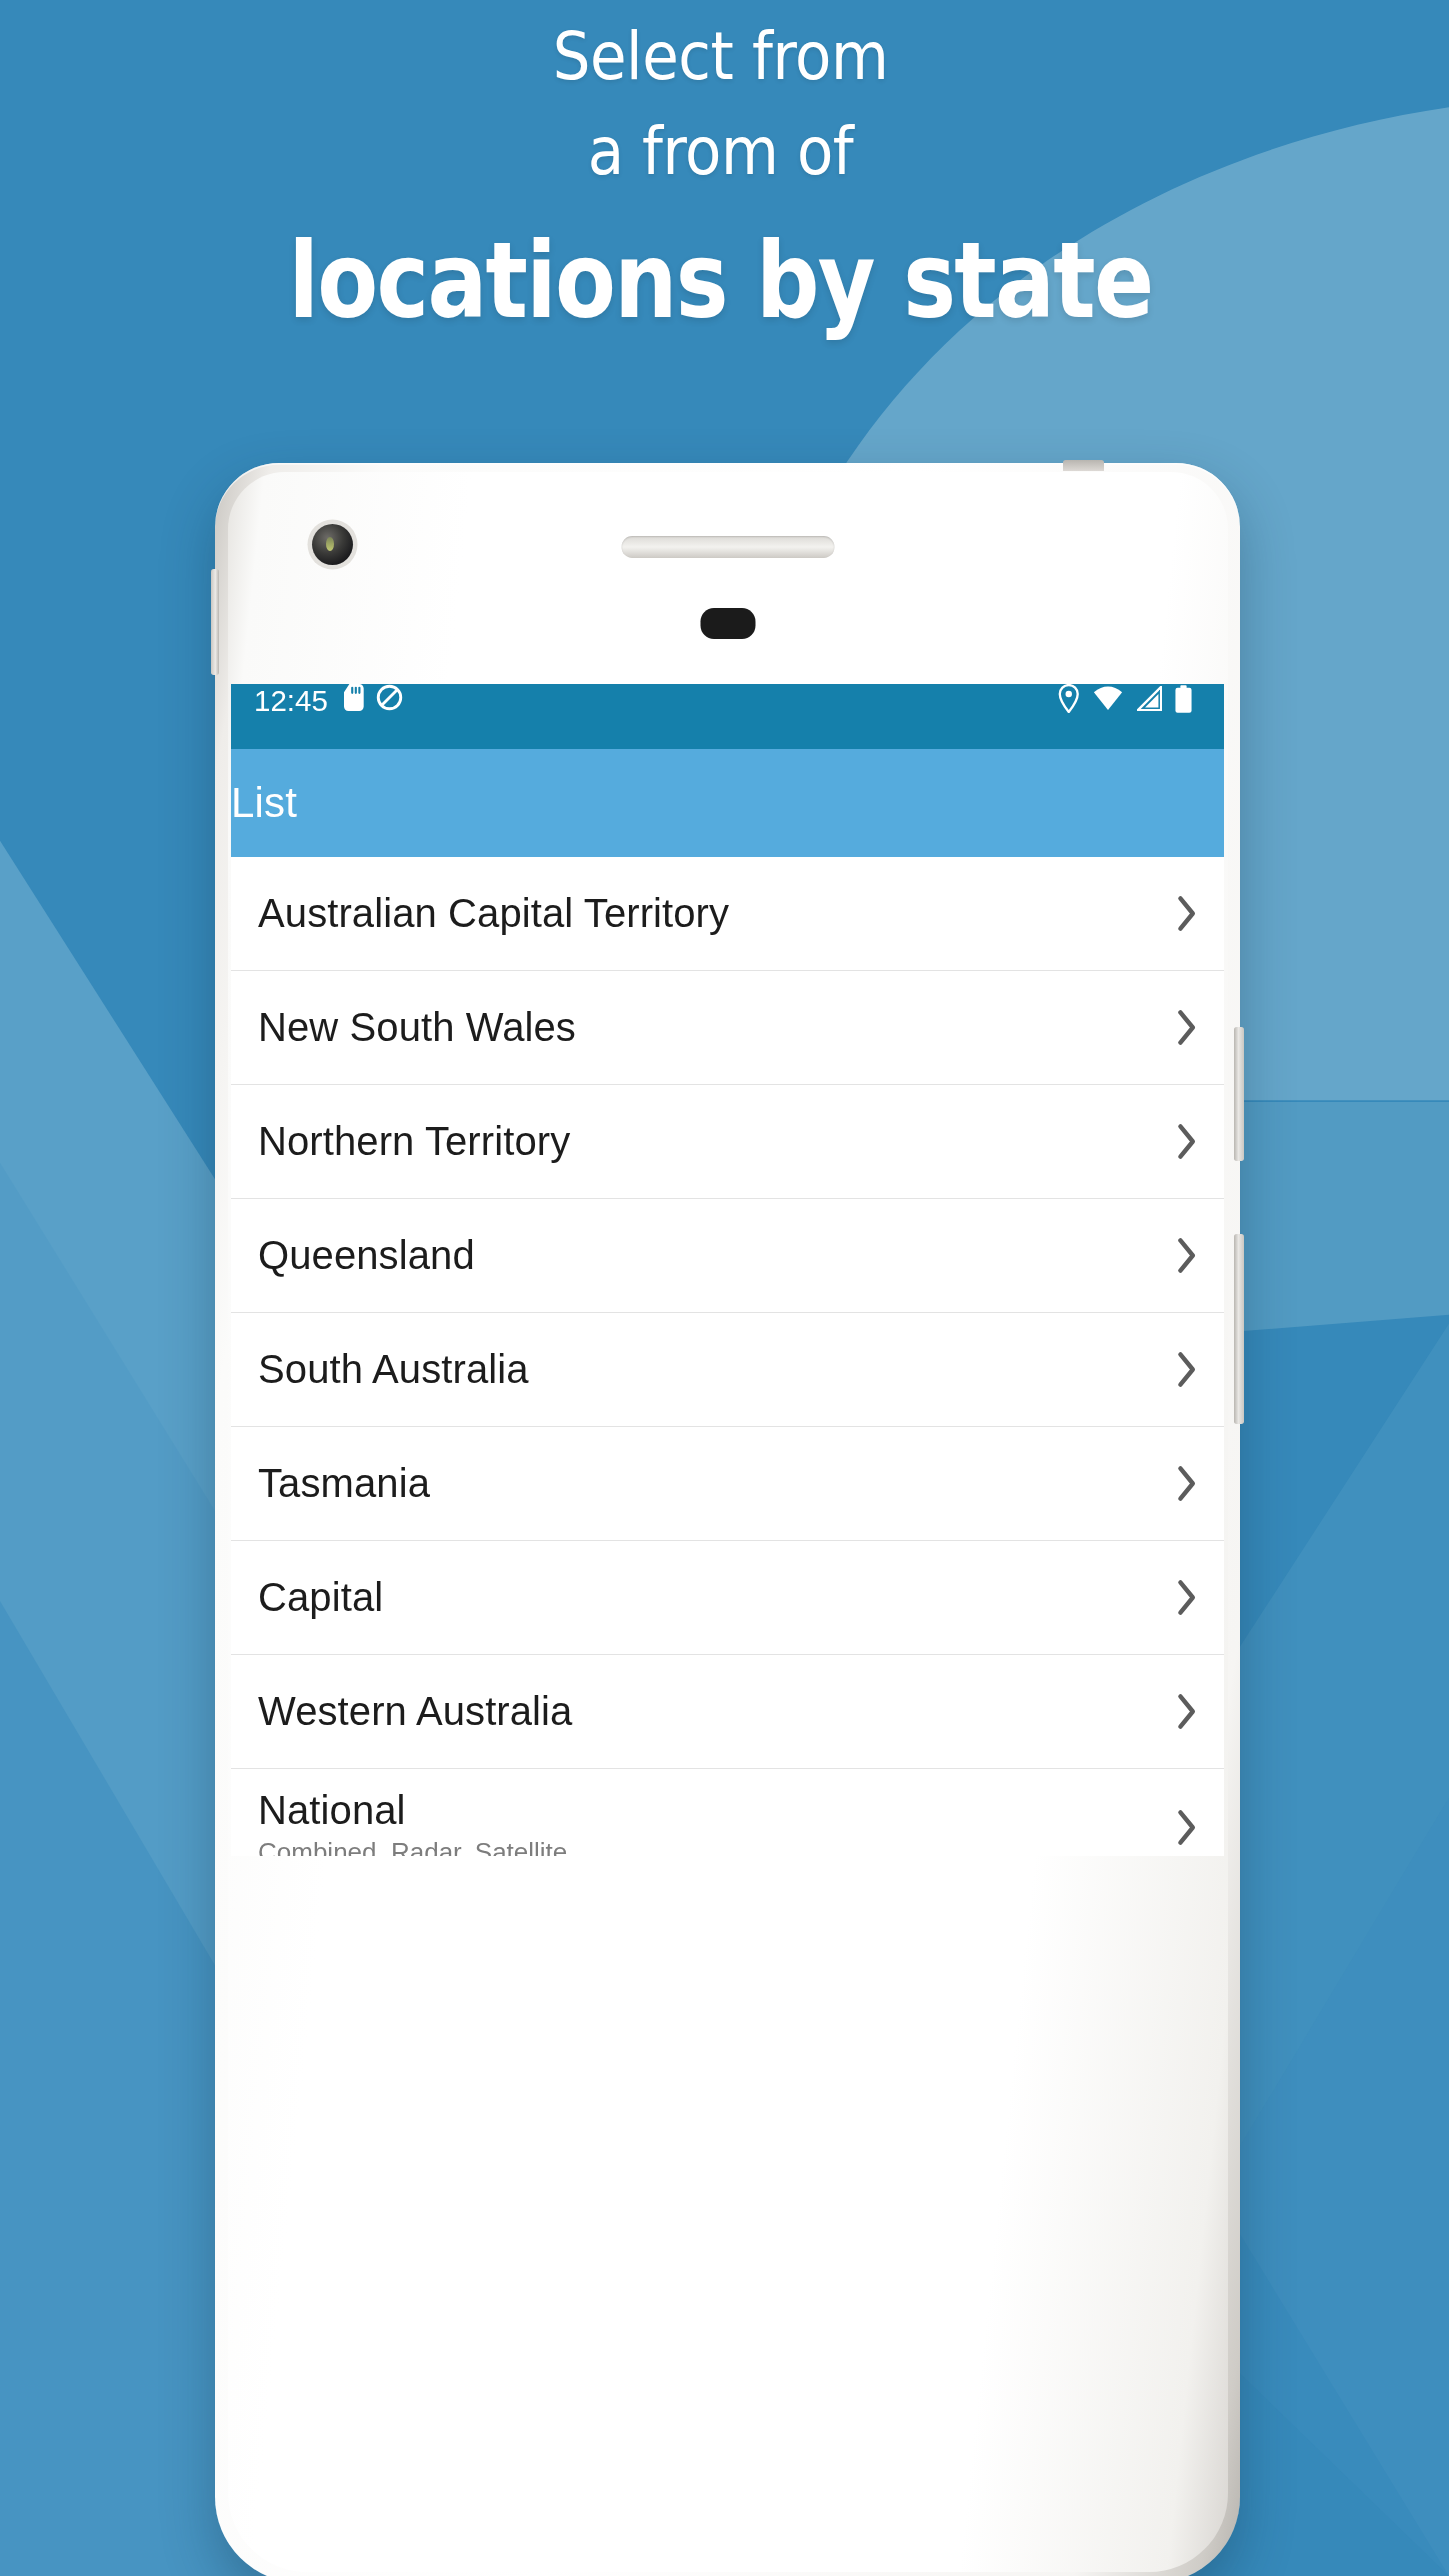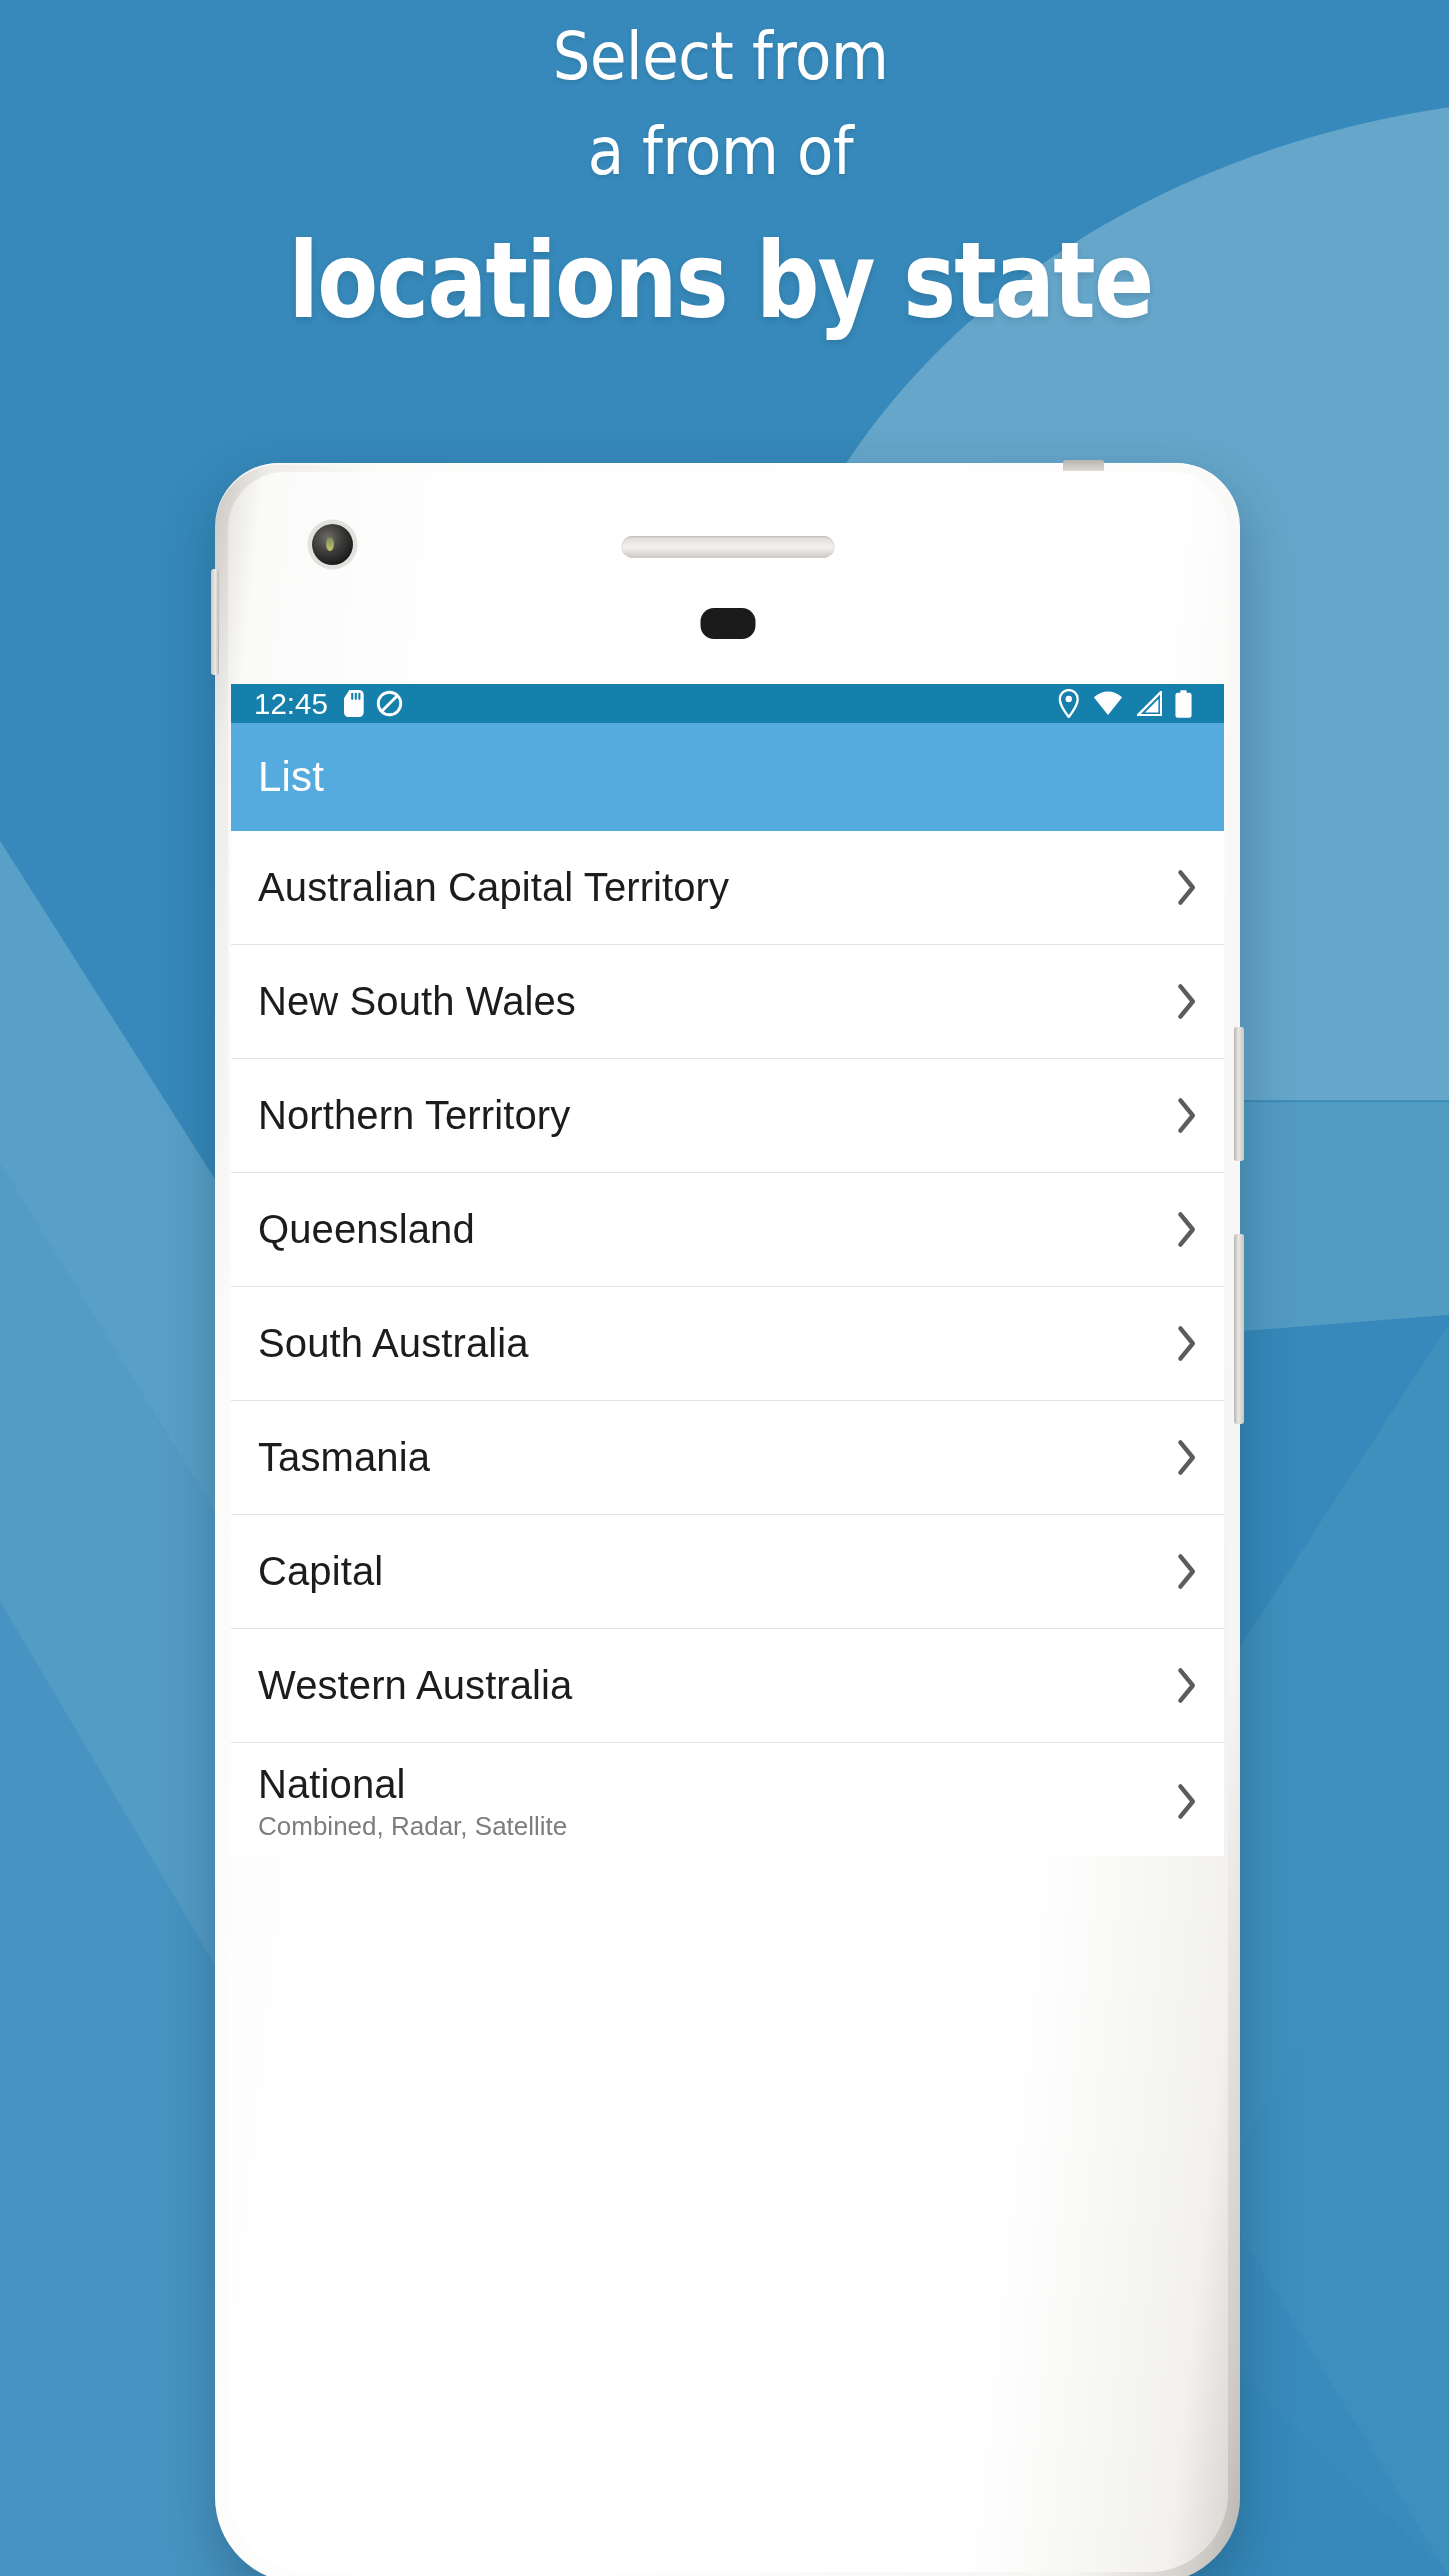--- a/index.html
+++ b/index.html
@@ -108,44 +108,43 @@
   .screen {
     position: absolute;
     left: 16px; right: 16px;
     top: 221px;
     height: 1172px;
     background: #ffffff;
     overflow: hidden;
   }
 
   .statusbar {
-    height: 39px;
+    height: 65px;
     background: #1580ab;
     display: flex;
-    align-items: center;
+    align-items: flex-start;
     padding: 0 32px 0 23px;
     color: #ffffff;
   }
   .sb-time {
     font-size: 29.5px;
     font-weight: 400;
     letter-spacing: 0px;
     font-family: "Liberation Sans Narrow","Liberation Sans",sans-serif;
   }
   .sb-left-icons { display:flex; align-items:center; gap: 12.5px; margin-left: 16px; }
   .sb-spacer { flex: 1; }
   .sb-right-icons { display:flex; align-items:center; gap: 13.4px; }
   .sb-ico { display:flex; align-items:center; }
 
   .appbar {
     height: 108px;
     background: #55abdd;
     display: flex;
     align-items: center;
-    padding-left: 27px;
     box-shadow: 0 1.8px 2.7px rgba(0,0,0,0.10);
   }
   .appbar-title {
     color: #ffffff;
     font-size: 42px;
     font-weight: 400;
     font-family: "Liberation Sans Narrow","Liberation Sans",sans-serif;
     letter-spacing: 0.2px;
   }
 

